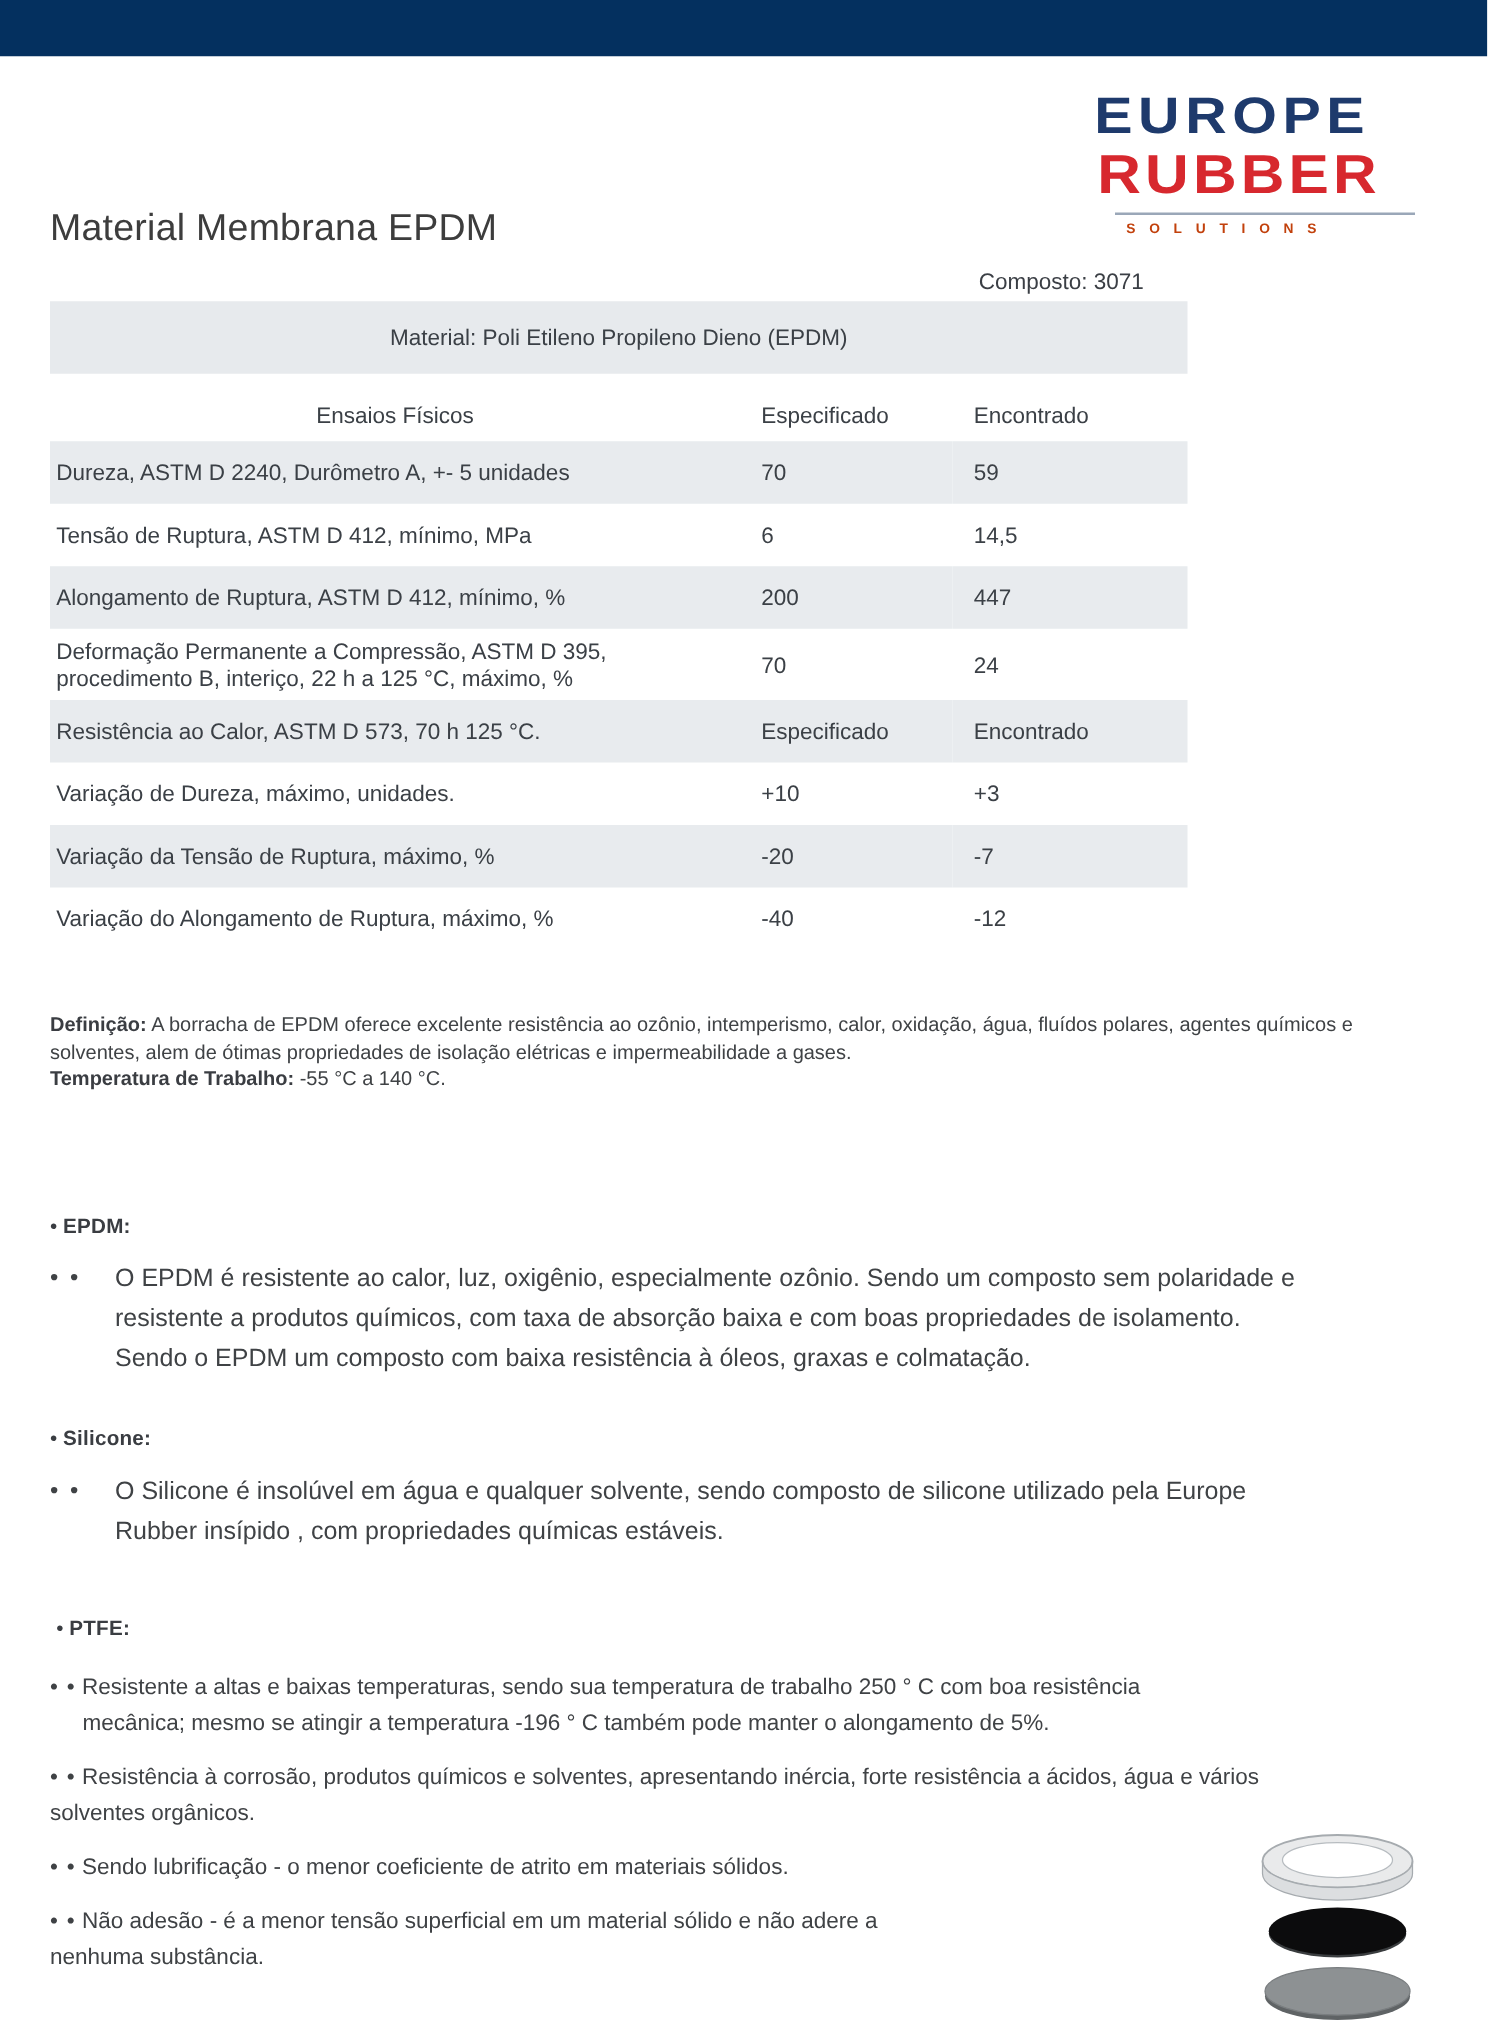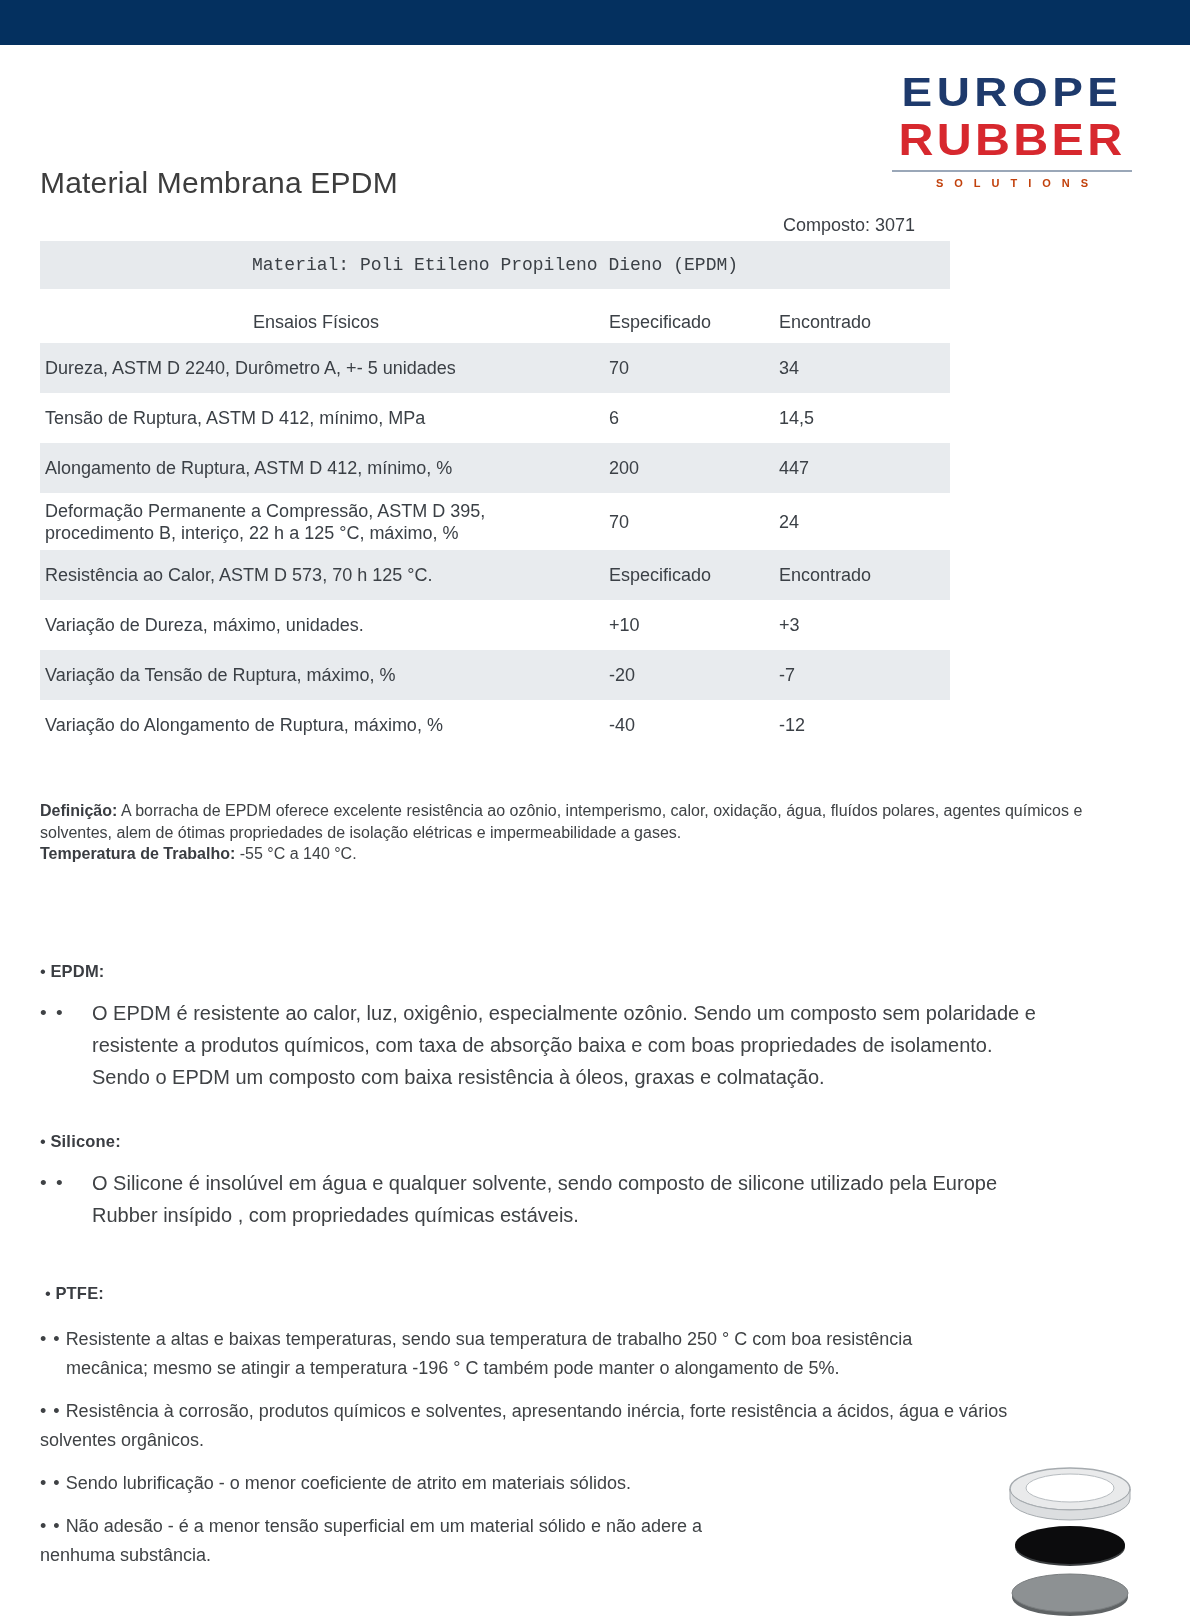--- a/index.html
+++ b/index.html
@@ -8,39 +8,39 @@
     width:1190px; height:1624px;
     font-family:"Liberation Sans","DejaVu Sans",sans-serif;
     color:#3f4245;
   }
   .page { position:relative; width:1190px; height:1624px; overflow:hidden; background:#fff; }
 
   
   .topbar { width:100%; height:45px; background:#04305f; }
 
   
-  .logo { position:absolute; top:72px; right:56px; width:244px; text-align:center; }
+  .logo { position:absolute; top:72px; right:56px; width:244px; text-align:left; }
   .logo-line1 { font-size:41px; font-weight:700; color:#1e3a6c; letter-spacing:4px; line-height:1.0;
                 transform:scaleX(1.12); transform-origin:center; }
   .logo-line2 { font-size:44px; font-weight:700; color:#d7282e; letter-spacing:3px; line-height:1.0; margin-top:5px;
                 transform:scaleX(1.10); transform-origin:center; }
   .logo-divider { border:none; border-top:2px solid #9aa7b8; margin:8px 2px 5px; }
   .logo-line3 { font-size:11px; font-weight:700; color:#c2410c; letter-spacing:11px; text-indent:11px; line-height:1.1; }
 
   .content { padding:0 40px; }
 
   h1.page-title { margin-top:120px; font-size:30px; font-weight:400; color:#3d3d3d; line-height:36px; letter-spacing:0.2px; }
 
   .table-zone { width:910px; }
   .composto { margin-top:14px; text-align:right; padding-right:35px; font-size:18px; color:#3b3f45; line-height:20px; }
 
   .material-banner {
-    margin-top:6px; height:48px; background:#e7eaed;
+    margin-top:6px; height:58px; background:#e7eaed;
     display:flex; align-items:center; justify-content:center;
-    font-size:18px; color:#3b4046;font-family:Liberation Mono, monospace;
+    font-size:18px; color:#3b4046;
   }
 
   table.props { margin-top:10px; width:910px; border-collapse:collapse; table-layout:fixed; }
   col.c1 { width:552px; } col.c2 { width:170px; } col.c3 { width:188px; }
   table.props th, table.props td { font-weight:400; font-size:18px; color:#3b4046; vertical-align:middle; line-height:22px; }
   thead th { padding:12px 0 10px; }
   thead th.c1h { text-align:center; }
   thead th.c2h, thead th.c3h, td.v { text-align:left; padding-left:17px; }
   tbody td { padding:14px 0; }
   tbody td.t { padding-left:5px; padding-right:14px; }
@@ -105,21 +105,21 @@
           <tr>
             <th class="c1h">Ensaios Físicos</th>
             <th class="c2h">Especificado</th>
             <th class="c3h">Encontrado</th>
           </tr>
         </thead>
         <tbody>
           <tr>
             <td class="t">Dureza, ASTM D 2240, Durômetro A, +- 5 unidades</td>
             <td class="v">70</td>
-            <td class="v">34</td>
+            <td class="v">59</td>
           </tr>
           <tr>
             <td class="t">Tensão de Ruptura, ASTM D 412, mínimo, MPa</td>
             <td class="v">6</td>
             <td class="v">14,5</td>
           </tr>
           <tr>
             <td class="t">Alongamento de Ruptura, ASTM D 412, mínimo, %</td>
             <td class="v">200</td>
             <td class="v">447</td>

